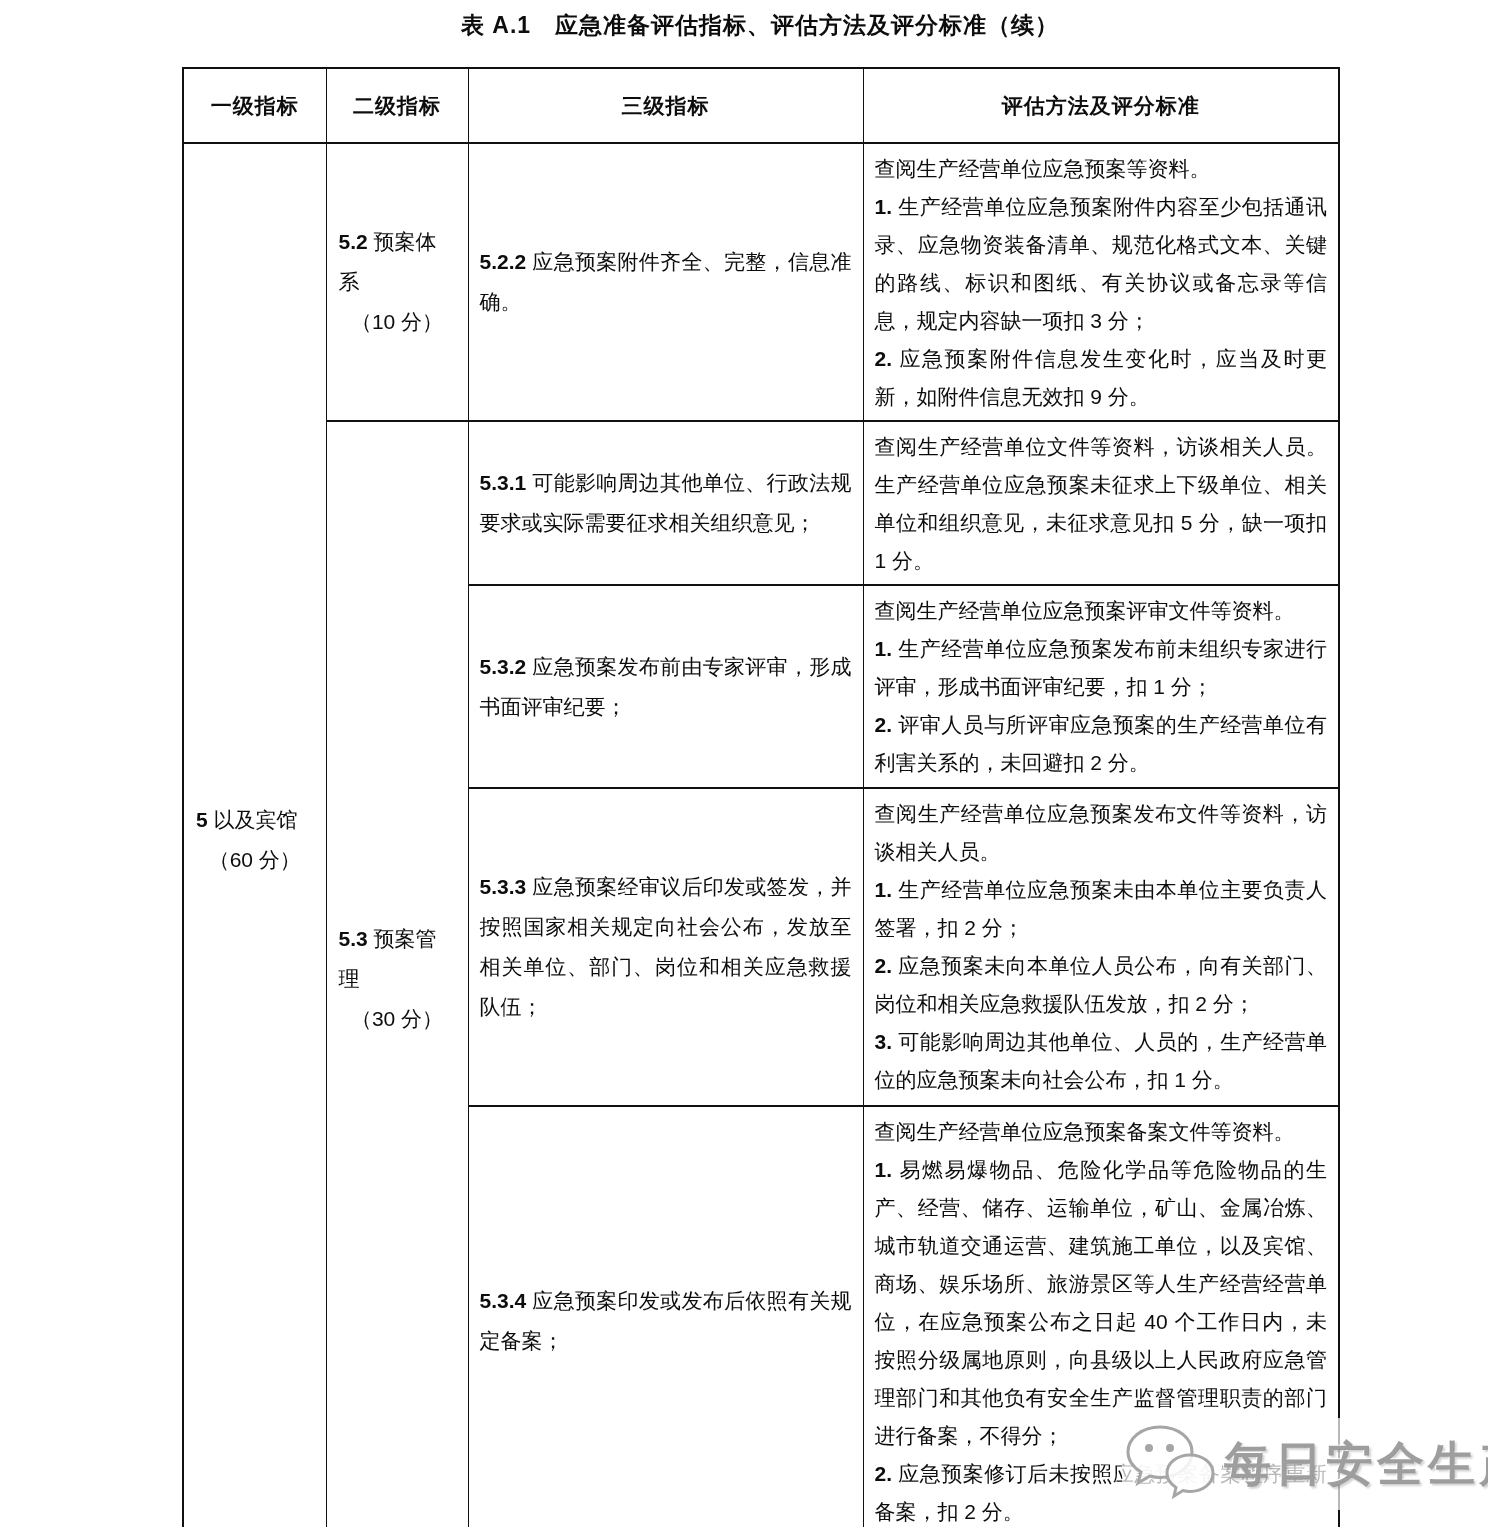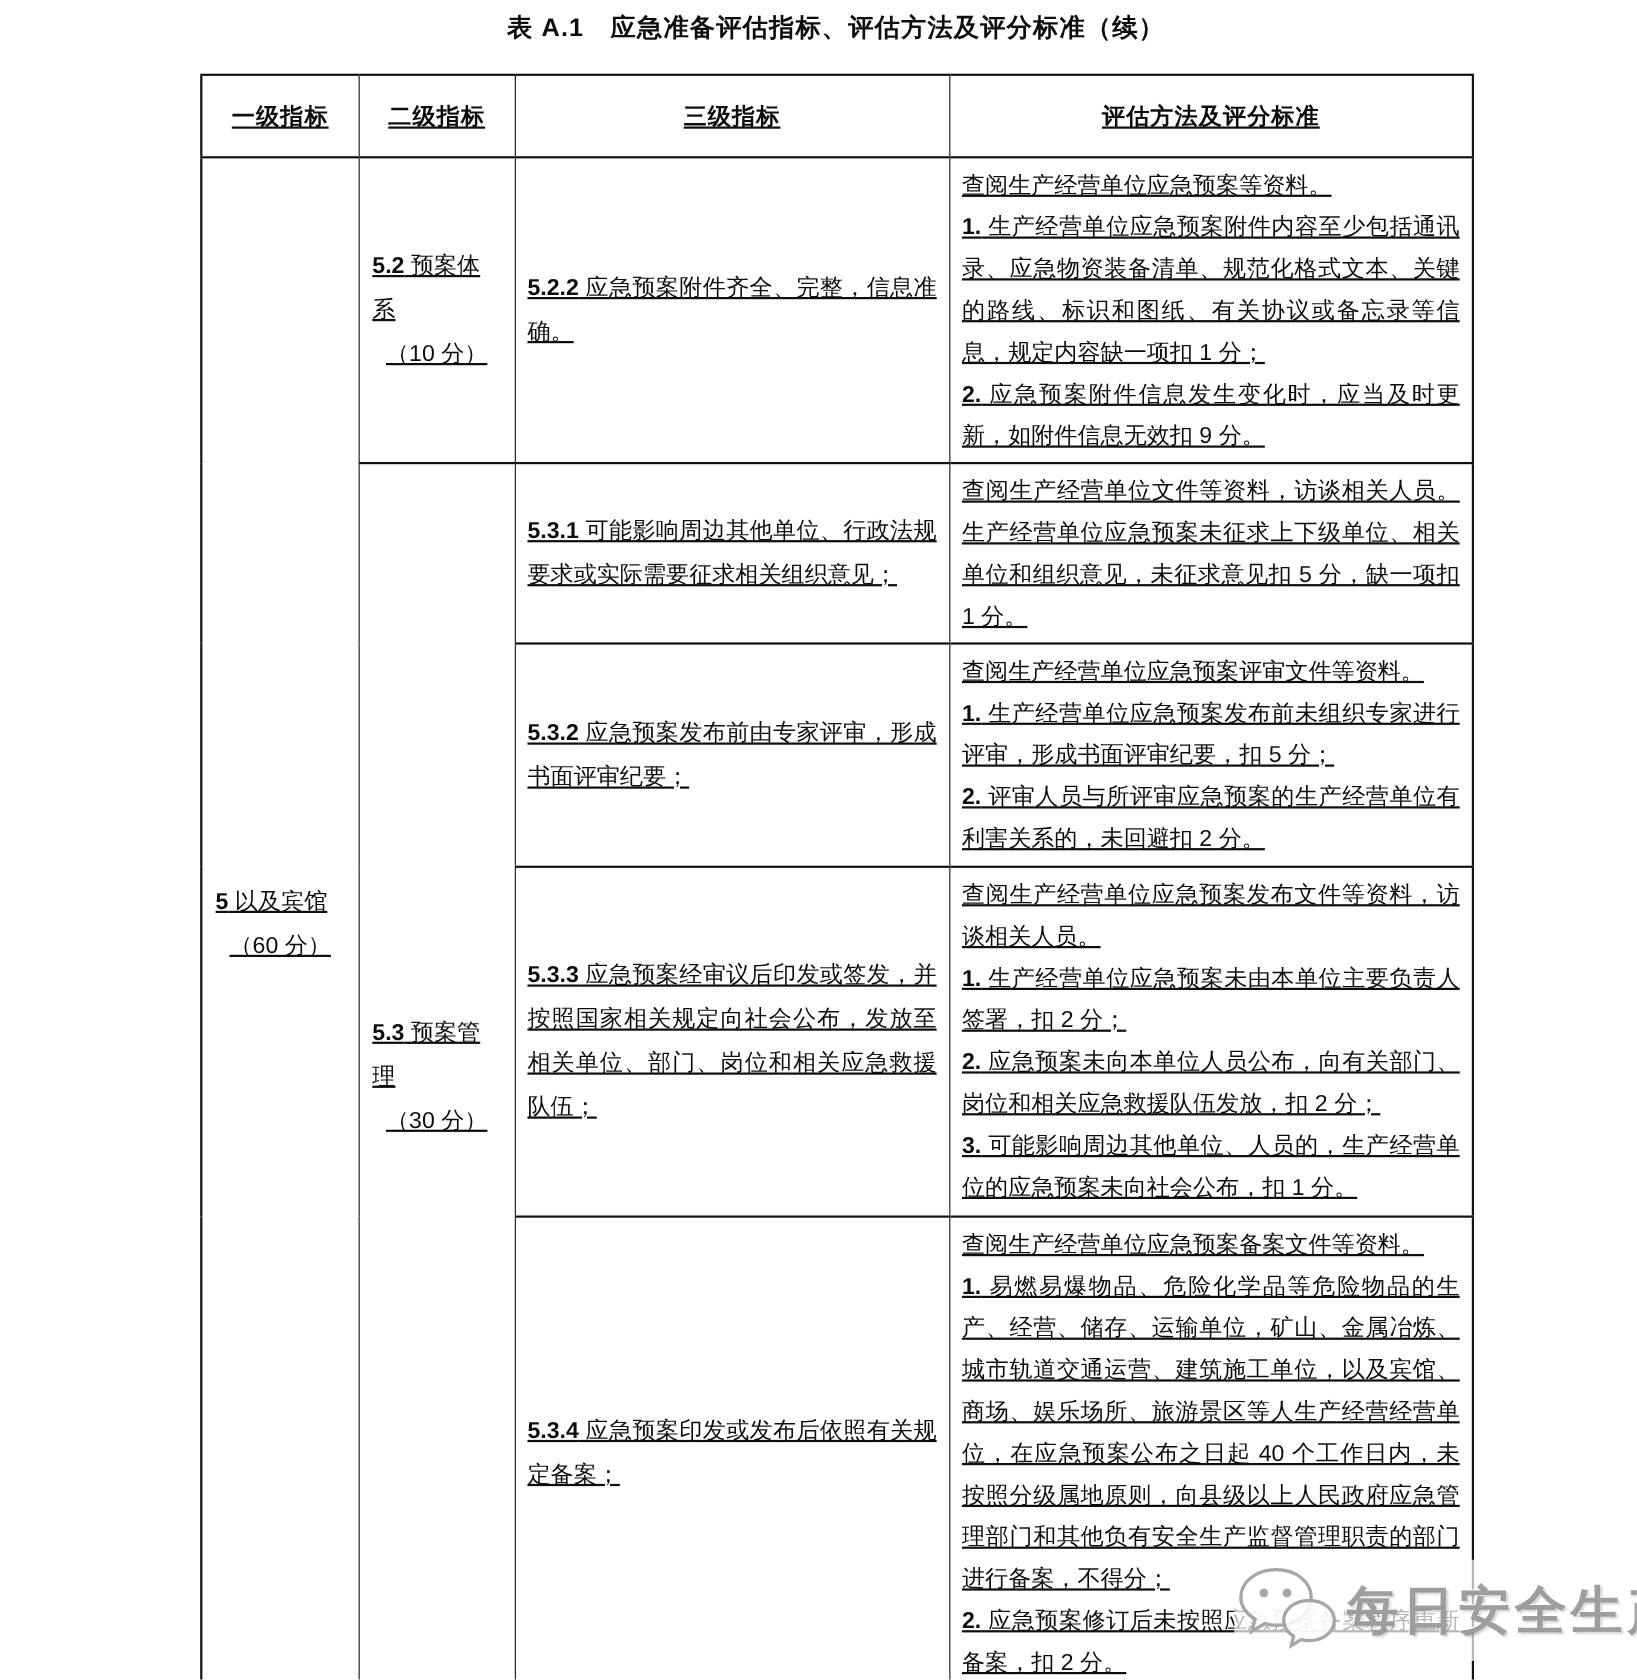--- a/index.html
+++ b/index.html
@@ -33,21 +33,20 @@
   .eval-table td{
     border-left:1px solid #111;
     border-right:1px solid #111;
     border-top:2px solid #111;
     border-bottom:2px solid #111;
     padding:4px 11px;
     font-size:21px;
     vertical-align:middle;
     word-break:break-all;
     overflow:hidden;
-    text-decoration:underline;
   }
   .eval-table tr.hdr td{
     height:65px;
     text-align:center;
     font-weight:bold;
     vertical-align:middle;
     font-size:21px;
     letter-spacing:1px;
   }
   
@@ -129,21 +128,21 @@
         </td>
         <td class="lv-cell">
           <div><b class="code">5.2</b><span> 预案体系</span></div>
           <div class="score-line">（10 分）</div>
         </td>
         <td class="ind-cell">
           <b class="code">5.2.2</b><span> 应急预案附件齐全、完整，信息准确。</span>
         </td>
         <td class="ev-cell">
           <div>查阅生产经营单位应急预案等资料。</div>
-          <div class="ev-item"><b>1.</b><span> 生产经营单位应急预案附件内容至少包括通讯录、应急物资装备清单、规范化格式文本、关键的路线、标识和图纸、有关协议或备忘录等信息，规定内容缺一项扣 1 分；</span></div>
+          <div class="ev-item"><b>1.</b><span> 生产经营单位应急预案附件内容至少包括通讯录、应急物资装备清单、规范化格式文本、关键的路线、标识和图纸、有关协议或备忘录等信息，规定内容缺一项扣 3 分；</span></div>
           <div class="ev-item"><b>2.</b><span> 应急预案附件信息发生变化时，应当及时更新，如附件信息无效扣 9 分。</span></div>
         </td>
       </tr>
 
       <tr class="r2">
         <td rowspan="4" class="lv-cell">
           <div><b class="code">5.3</b><span> 预案管理</span></div>
           <div class="score-line">（30 分）</div>
         </td>
         <td class="ind-cell">
@@ -153,21 +152,21 @@
           <div>查阅生产经营单位文件等资料，访谈相关人员。生产经营单位应急预案未征求上下级单位、相关单位和组织意见，未征求意见扣 5 分，缺一项扣 1 分。</div>
         </td>
       </tr>
 
       <tr class="r3">
         <td class="ind-cell">
           <b class="code">5.3.2</b><span> 应急预案发布前由专家评审，形成书面评审纪要；</span>
         </td>
         <td class="ev-cell">
           <div>查阅生产经营单位应急预案评审文件等资料。</div>
-          <div class="ev-item"><b>1.</b><span> 生产经营单位应急预案发布前未组织专家进行评审，形成书面评审纪要，扣 5 分；</span></div>
+          <div class="ev-item"><b>1.</b><span> 生产经营单位应急预案发布前未组织专家进行评审，形成书面评审纪要，扣 1 分；</span></div>
           <div class="ev-item"><b>2.</b><span> 评审人员与所评审应急预案的生产经营单位有利害关系的，未回避扣 2 分。</span></div>
         </td>
       </tr>
 
       <tr class="r4">
         <td class="ind-cell">
           <b class="code">5.3.3</b><span> 应急预案经审议后印发或签发，并按照国家相关规定向社会公布，发放至相关单位、部门、岗位和相关应急救援队伍；</span>
         </td>
         <td class="ev-cell">
           <div>查阅生产经营单位应急预案发布文件等资料，访谈相关人员。</div>

